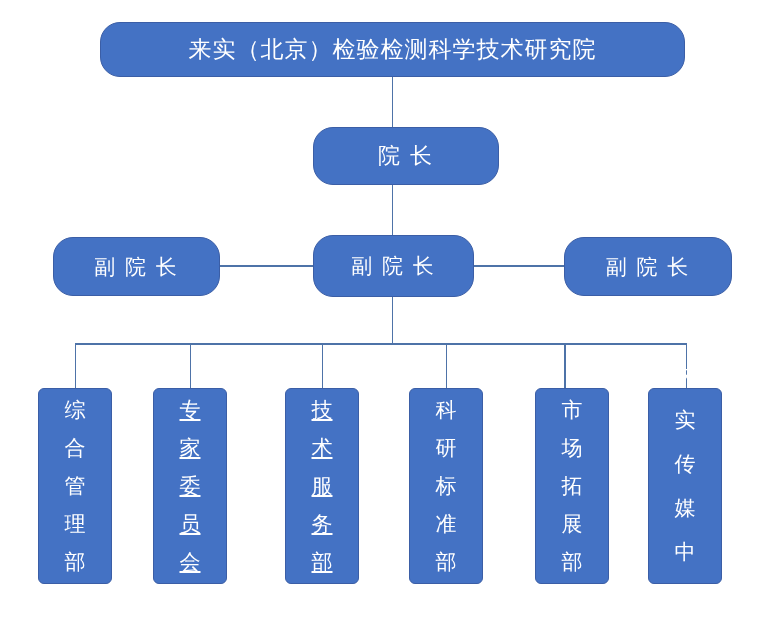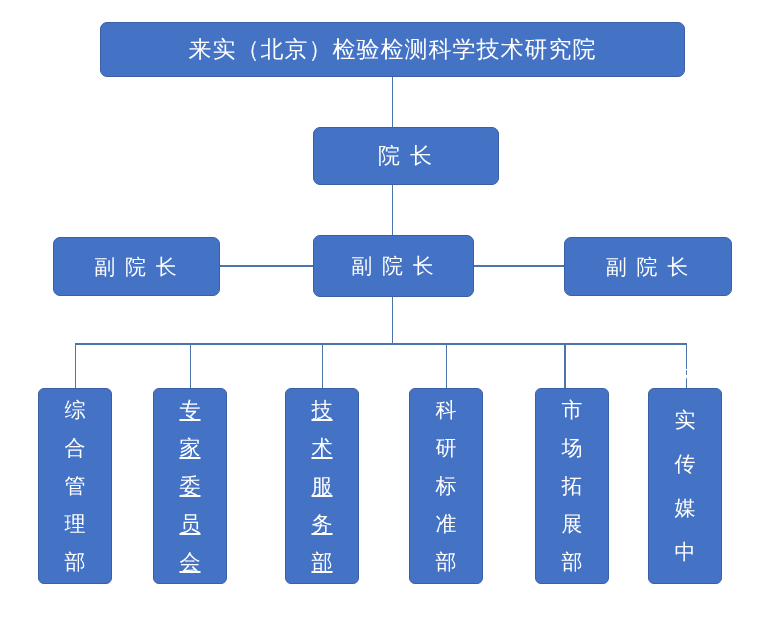--- a/index.html
+++ b/index.html
@@ -12,21 +12,21 @@
     position: relative;
     width: 768px;
     height: 630px;
     background: #ffffff;
     overflow: hidden;
   }
   .box {
     position: absolute;
     background: #4472C4;
     border: 1.5px solid #3B5EA6;
-    border-radius: 7px;
+    border-radius: 20px;
     color: #ffffff;
     display: flex;
     align-items: center;
     justify-content: center;
     box-sizing: border-box;
     font-weight: 500;
   }
   .line {
     position: absolute;
     background: #4E73A8;

